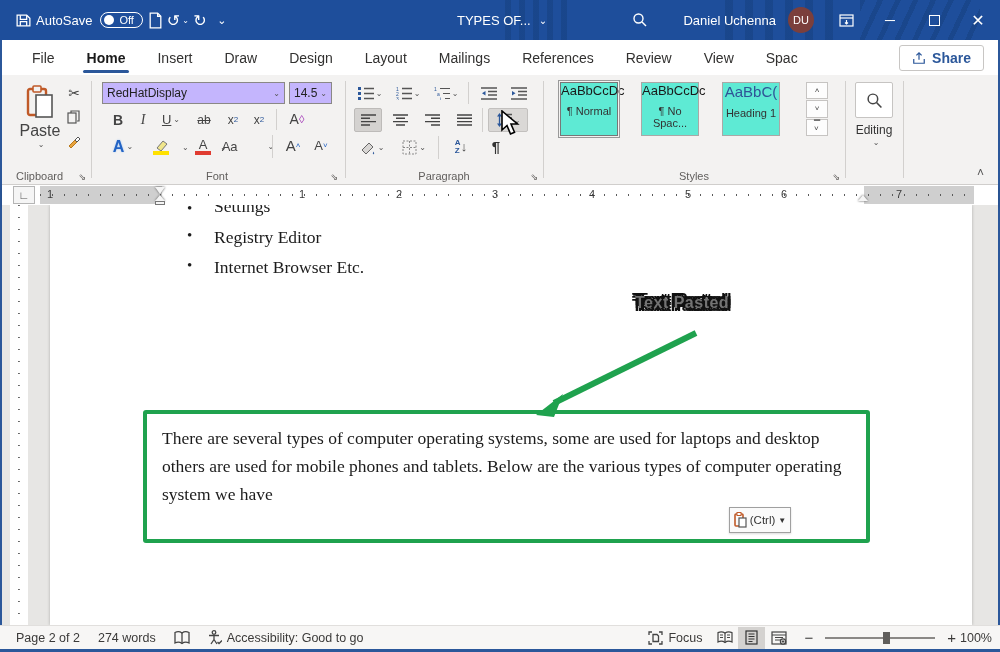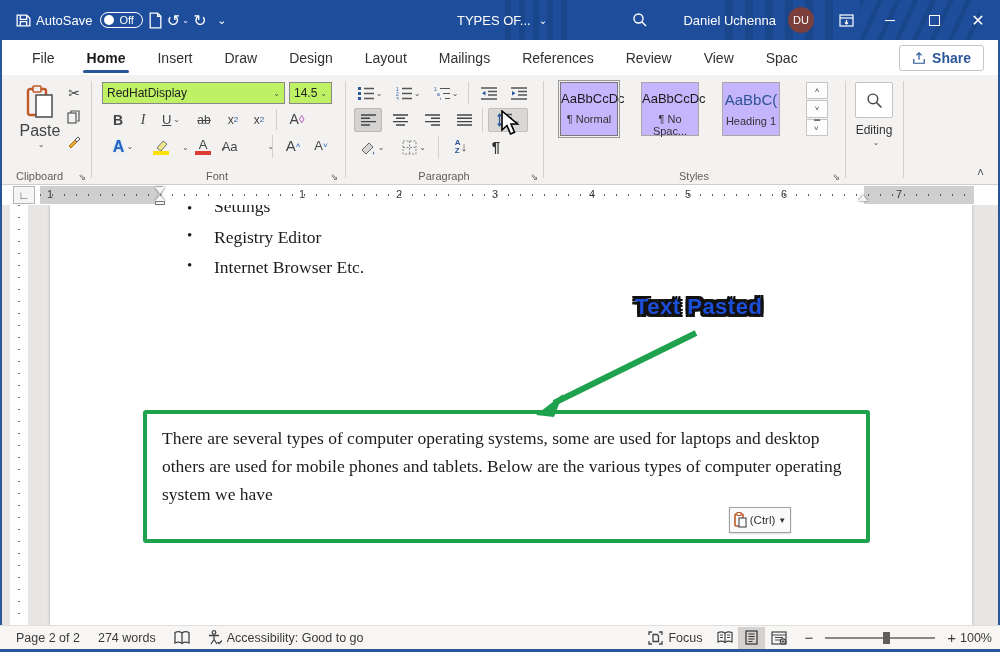--- a/index.html
+++ b/index.html
@@ -37,28 +37,28 @@
 
   
   .ribbon { position:absolute; top:75px; left:0; width:996px; height:110px; background:#f3f2f1; border-bottom:1px solid #d2d0ce; }
   .rgroup-label { position:absolute; bottom:3px; font-size:11px; color:#605e5c; width:100%; text-align:center; }
   .vsep { position:absolute; top:6px; bottom:6px; width:1px; background:#d2d0ce; }
   .launcher { position:absolute; bottom:3px; right:4px; font-size:9px; color:#605e5c; }
   .btn { display:inline-flex; align-items:center; justify-content:center; border-radius:2px; color:#444; }
   .btn.sel { background:#d4d2d0; border:1px solid #bdbbb9; }
   .btn.hov { background:#dad8d6; border:1px solid #c2c0be; }
   .chev { font-size:8px; color:#555; margin-left:2px; }
-  .combo { background:#bef264; border:1px solid #8a8886; font-size:12px; color:#222; display:flex; align-items:center; padding:0 4px; height:22px; }
+  .combo { background:#c4b5fd; border:1px solid #8a8886; font-size:12px; color:#222; display:flex; align-items:center; padding:0 4px; height:22px; }
   .combo .chev { margin-left:auto; }
   .glyphB { font-weight:bold; font-size:14px; }
   .glyphI { font-style:italic; font-family:"Liberation Serif",serif; font-size:14px; }
   .glyphU { text-decoration:underline; font-size:13px; }
   .glyphS { text-decoration:line-through; font-size:12px; }
   sub,sup { font-size:8px; color:#2b579a; }
-  .stylecard { position:absolute; top:7px; width:58px; height:54px; background:#c4b5fd; border:1px solid #aaa8a6; text-align:center; padding-top:8px; }
+  .stylecard { position:absolute; top:7px; width:58px; height:54px; background:#5eead4; border:1px solid #aaa8a6; text-align:center; }
   .stylecard.sel { border:1px solid #777; outline:1px solid #999; outline-offset:1px; }
   .stylecard .prev { font-size:13px; color:#1a1a1a; }
   .stylecard .prev.h1 { color:#2f5496; font-size:15px; }
   .stylecard .sname { font-size:11px; color:#333; margin-top:7px; }
   .scrollcol { position:absolute; width:22px; top:7px; height:54px; display:flex; flex-direction:column; gap:1px; }
   .scrollcol > div { flex:1; background:#fdfdfd; border:1px solid #c6c4c2; font-size:8px; display:flex; align-items:center; justify-content:center; color:#444; }
 
   
   .rulerrow { position:absolute; top:185px; left:0; width:996px; height:20px; background:#fff; box-shadow:0 2px 3px rgba(0,0,0,.18); }
   .tabsel { position:absolute; left:11px; top:1px; width:22px; height:18px; background:#f5f5f5; border:1px solid #b5b5b5; font-size:11px; color:#555; display:flex; align-items:center; justify-content:center; font-weight:bold; }
@@ -76,21 +76,21 @@
   .docarea { position:absolute; top:205px; left:0; width:996px; height:420px; background:#e7e6e4; overflow:hidden; }
   .vruler { position:absolute; left:8px; top:0; width:18px; height:420px; background:#fff;
     background-image:repeating-linear-gradient(180deg,#777 0 1px, transparent 1px 12px);
     background-size:2px 100%; background-position:8px 0; background-repeat:no-repeat; }
   .vruler::before{ content:""; position:absolute; left:8px; top:0; bottom:0; width:1px;
     background:repeating-linear-gradient(180deg,#666 0 1px, transparent 1px 12px); }
   .page { position:absolute; left:48px; top:0; width:922px; height:420px; background:#fff; box-shadow:0 0 3px rgba(0,0,0,.25); }
   .doc-serif { font-family:"Liberation Serif", serif; color:#1c1c1c; }
   .bullet-item { position:absolute; left:185px; font-size:17.5px; display:flex; gap:0; }
   .bullet-dot { width:27px; font-size:15px; }
-  .annotation { position:absolute; left:633px; top:294px; font-size:22px; font-weight:bold; letter-spacing:.5px; color:#1d4ed8;
+  .annotation { position:absolute; left:633px; top:294px; font-size:16px; font-weight:bold; letter-spacing:.5px; color:#737373;
     text-shadow:-3px -3px 0 #111, 3px -3px 0 #111, -3px 3px 0 #111, 3px 3px 0 #111, -3px 0 0 #111, 3px 0 0 #111, 0 -3px 0 #111, 0 3px 0 #111, -2px -2px 0 #111, 2px 2px 0 #111; }
   .greenbox { position:absolute; left:141px; top:410px; width:727px; height:133px; border:4px solid #1fa24e; border-radius:3px; }
   .para { position:absolute; left:160px; top:424px; width:692px; font-size:17.5px; line-height:28px; }
   .pastebtn { position:absolute; left:727px; top:507px; width:62px; height:26px; background:#fafafa; border:1px solid #a0a0a0; display:flex; align-items:center; justify-content:center; gap:3px; font-size:11.5px; color:#333; box-shadow:0 1px 2px rgba(0,0,0,.15); }
   .cursor { position:absolute; z-index:50; }
 
   
   .statusbar { position:absolute; bottom:0; left:-2px; width:1004px; height:27px; background:#f7f6f5; border-top:1px solid #e1dfdd; border-bottom:3px solid #2b579a; display:flex; align-items:center; font-size:12.5px; color:#3b3a39; }
   .sb-item { display:flex; align-items:center; gap:5px; padding:0 9px; height:24px; }
   .sb-right { margin-left:auto; display:flex; align-items:center; }

